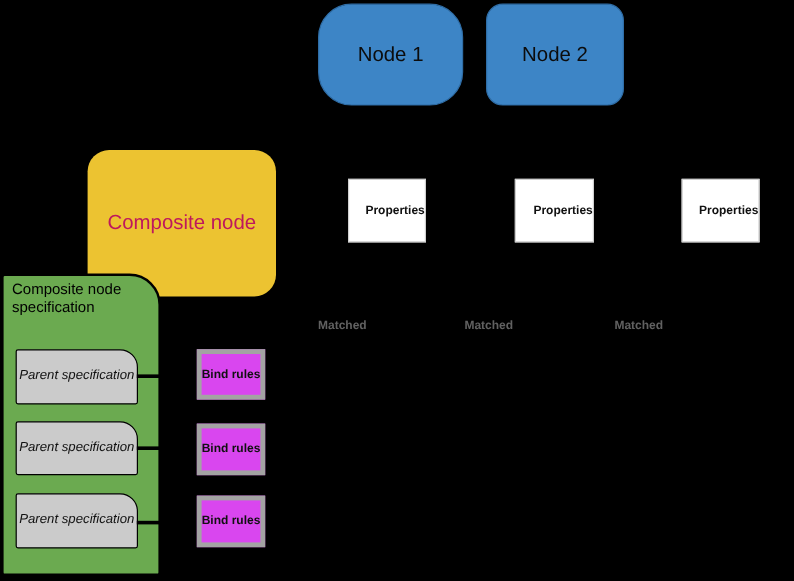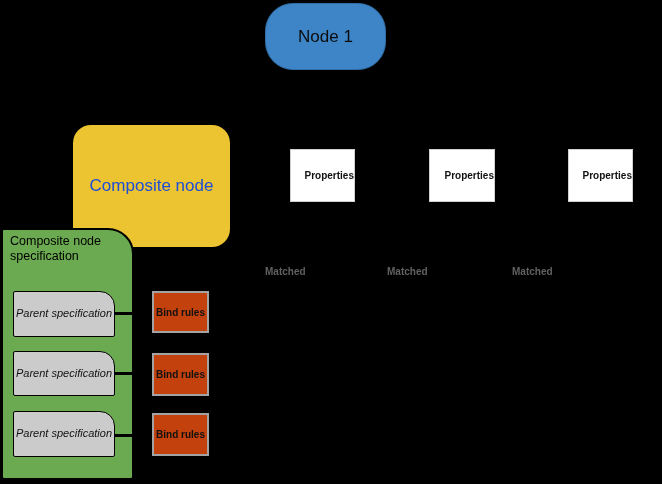--- a/index.html
+++ b/index.html
@@ -5,26 +5,26 @@
   html,body{margin:0;padding:0;background:#000;}
   .canvas{
     position:relative;width:662px;height:484px;background:#000;
     font-family:"Liberation Sans",sans-serif;overflow:hidden;color:#000;
   }
   .abs{position:absolute;box-sizing:border-box;}
   .center{display:flex;align-items:center;justify-content:center;text-align:center;}
 
   
   .blue-node{background:#3D85C6;border:1px solid #2f6da6;border-radius:14px;font-size:17px;color:#0c0c0c;}
-  .node-1{left:265px;top:3px;width:121px;height:67px;border-radius:28px;}
+  .node-1{left:265px;top:3px;width:121px;height:85px;border-radius:28px;}
   .node-2{left:405px;top:3px;width:115px;height:85px;}
   .node-3{left:545px;top:3px;width:114px;height:85px;}
 
   
-  .composite{left:73px;top:125px;width:157px;height:122px;background:#ECC331;border-radius:18px;font-size:17px;color:#1d4ed8;}
+  .composite{left:73px;top:125px;width:157px;height:122px;background:#ECC331;border-radius:18px;font-size:17px;color:#be185d;}
 
   
   .props{top:149px;height:53px;background:#fff;border:1px solid #cfcfcf;font-size:10px;font-weight:600;color:#111;justify-content:flex-end;}
   .props-1{left:290px;width:65px;}
   .props-2{left:429px;width:66px;}
   .props-3{left:568px;width:65px;}
 
   
   .matched{top:266px;font-size:10px;font-weight:700;color:#616161;}
   .matched-1{left:265px;}
@@ -41,32 +41,35 @@
   .parent-2{top:351px;height:45px;}
   .parent-3{top:411px;height:46px;}
 
   
   .stub{left:114px;width:28px;height:3px;background:#000;}
   .stub-1{top:312px;}
   .stub-2{top:372px;}
   .stub-3{top:434px;}
 
   
-  .bind{left:152px;width:57px;background:#c2410c;border:2px solid #a3a3a3;font-size:10px;font-weight:600;color:#111;}
+  .bind{left:164px;width:57px;background:#d946ef;border:4px solid #a3a3a3;font-size:10px;font-weight:600;color:#111;}
   .bind-1{top:291px;height:42px;}
   .bind-2{top:353px;height:43px;}
   .bind-3{top:413px;height:43px;}
 </style>
 </head>
 <body>
 
 <div class="canvas">
 
   <div class="abs center blue-node node-1">
     <span>Node 1</span>
+  </div>
+  <div class="abs center blue-node node-2">
+    <span>Node 2</span>
   </div>
 
   <div class="abs center composite">
     <span>Composite node</span>
   </div>
 
   <div class="abs center props props-1">
     <span>Properties</span>
   </div>
   <div class="abs center props props-2">

